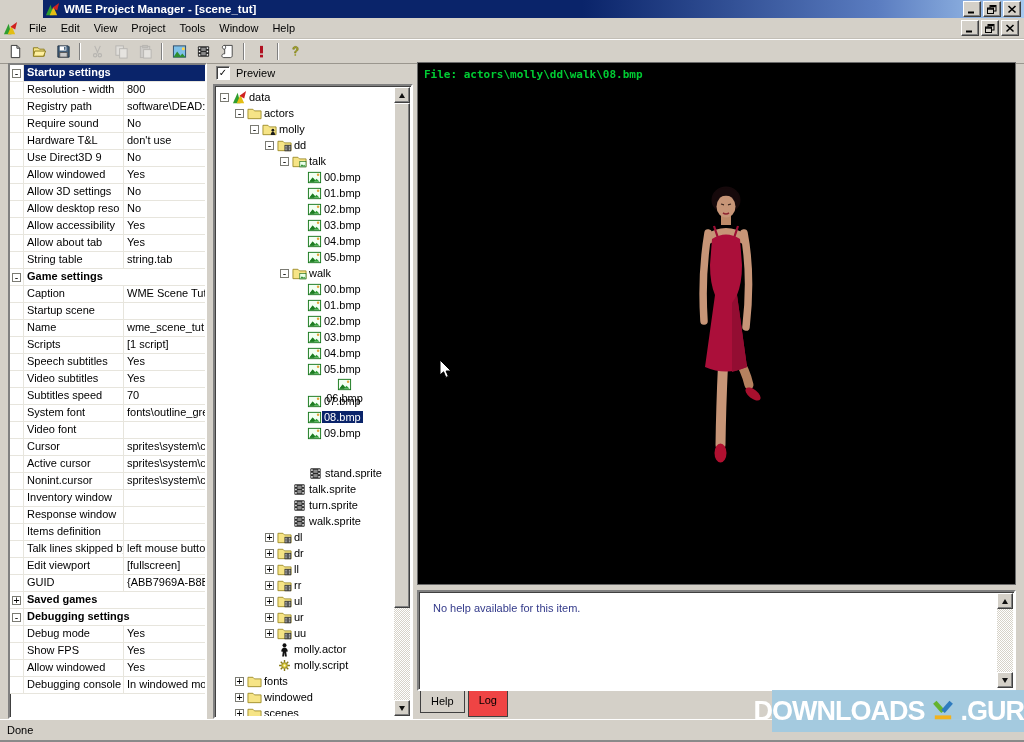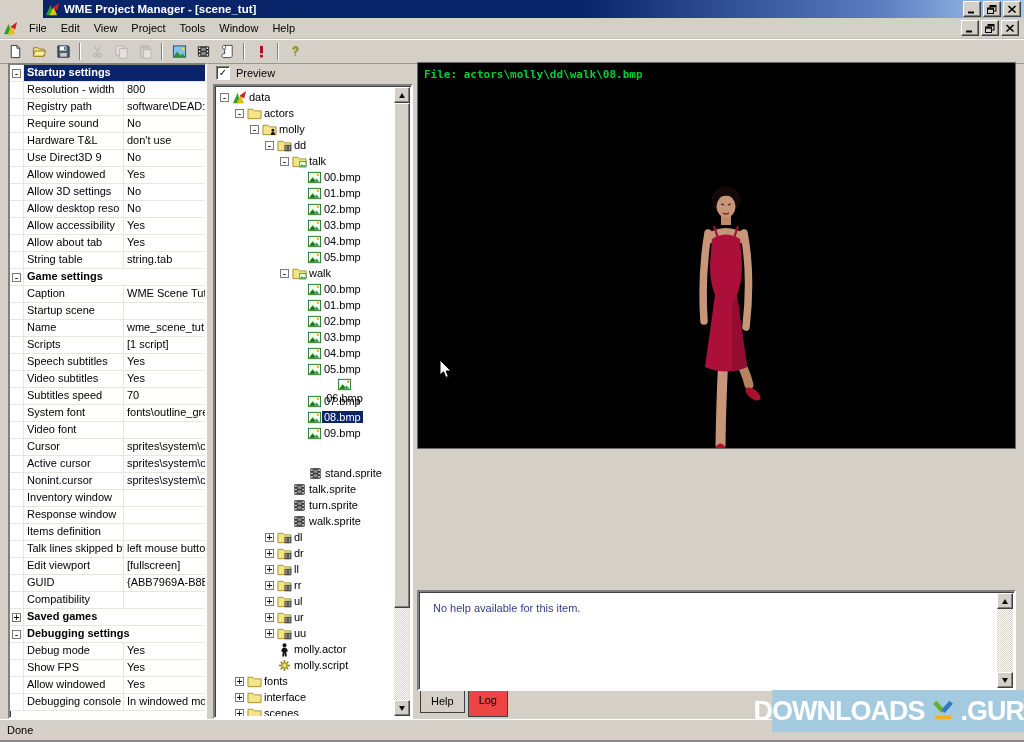--- a/index.html
+++ b/index.html
@@ -65,21 +65,21 @@
     box-shadow:inset -1px -1px 0 #808080;display:flex;align-items:center;justify-content:center;box-sizing:border-box;}
   .sbbtn.up{top:0;} .sbbtn.down{bottom:0;}
   .arrup{width:0;height:0;border-left:3.5px solid transparent;border-right:3.5px solid transparent;border-bottom:5px solid #111;}
   .arrdn{width:0;height:0;border-left:3.5px solid transparent;border-right:3.5px solid transparent;border-top:5px solid #111;}
   .thumb{position:absolute;left:0;width:16px;background:#d4d0c8;border:1px solid;border-color:#fff #404040 #404040 #fff;
     box-shadow:inset -1px -1px 0 #808080;box-sizing:border-box;}
   .tree-thumb{top:16px;height:505px;}
 
   
   .rightpanel{position:absolute;left:417px;right:8px;top:0;bottom:1px;}
-  .blackview{position:absolute;top:0;left:0;right:0;height:387px;background:#000;border:1px solid #6a6a6a;box-sizing:border-box;overflow:hidden;}
+  .blackview{position:absolute;top:0;left:0;right:0;height:523px;background:#000;border:1px solid #6a6a6a;box-sizing:border-box;overflow:hidden;}
   .file-label{position:absolute;left:6px;top:5px;color:#00cc33;font-family:"DejaVu Sans Mono",monospace;font-size:11px;font-weight:bold;}
   .figure{position:absolute;left:258px;top:120px;}
   .cursor{position:absolute;left:21px;top:296px;}
   .helpbox{position:absolute;top:528px;height:101px;left:0;right:0;overflow:hidden;}
   .helptext{position:absolute;top:10px;left:14px;color:#333a8a;}
   .tabsrow{position:absolute;top:629px;left:0;height:26px;display:flex;gap:3px;padding-left:3px;align-items:flex-start;}
   .tab{background:#ef4444;border:1px solid #404040;border-top:none;height:26px;line-height:18px;padding:0 10px;box-sizing:border-box;}
   .tab.active{height:22px;line-height:20px;border-color:#404040;background:#d4d0c8;}
 
   
@@ -434,25 +434,20 @@
         <div class="prow">
           <span class="gut"></span>
           <span class="plab">Edit viewport</span>
           <span class="pval">[fullscreen]</span>
         </div>
         <div class="prow">
           <span class="gut"></span>
           <span class="plab">GUID</span>
           <span class="pval">{ABB7969A-B8B1-4</span>
         </div>
-        <div class="prow">
-          <span class="gut"></span>
-          <span class="plab">Compatibility</span>
-          <span class="pval"></span>
-        </div>
         <div class="prow cat">
           <span class="gut">
             <span class="expbox">+</span>
           </span>
           <span class="catlab">Saved games</span>
         </div>
         <div class="prow cat">
           <span class="gut">
             <span class="expbox">-</span>
           </span>
@@ -992,21 +987,21 @@
               </span>
               <span class="tlab">fonts</span>
             </div>
             <div class="trow" style="padding-left: 19px;">
               <span class="expbox">+</span>
               <span class="ic">
                 <svg viewBox="0 0 16 16" width="15" height="15">
                   <path d="M1 5.2V13.5h14V5.2H8L6.3 3.5H1z" fill="#f6e486" stroke="#97851f" stroke-width="0.9"></path>
                 </svg>
               </span>
-              <span class="tlab">interface</span>
+              <span class="tlab">windowed</span>
             </div>
             <div class="trow" style="padding-left: 19px;">
               <span class="expbox">+</span>
               <span class="ic">
                 <svg viewBox="0 0 16 16" width="15" height="15">
                   <path d="M1 5.2V13.5h14V5.2H8L6.3 3.5H1z" fill="#f6e486" stroke="#97851f" stroke-width="0.9"></path>
                 </svg>
               </span>
               <span class="tlab">scenes</span>
             </div>

